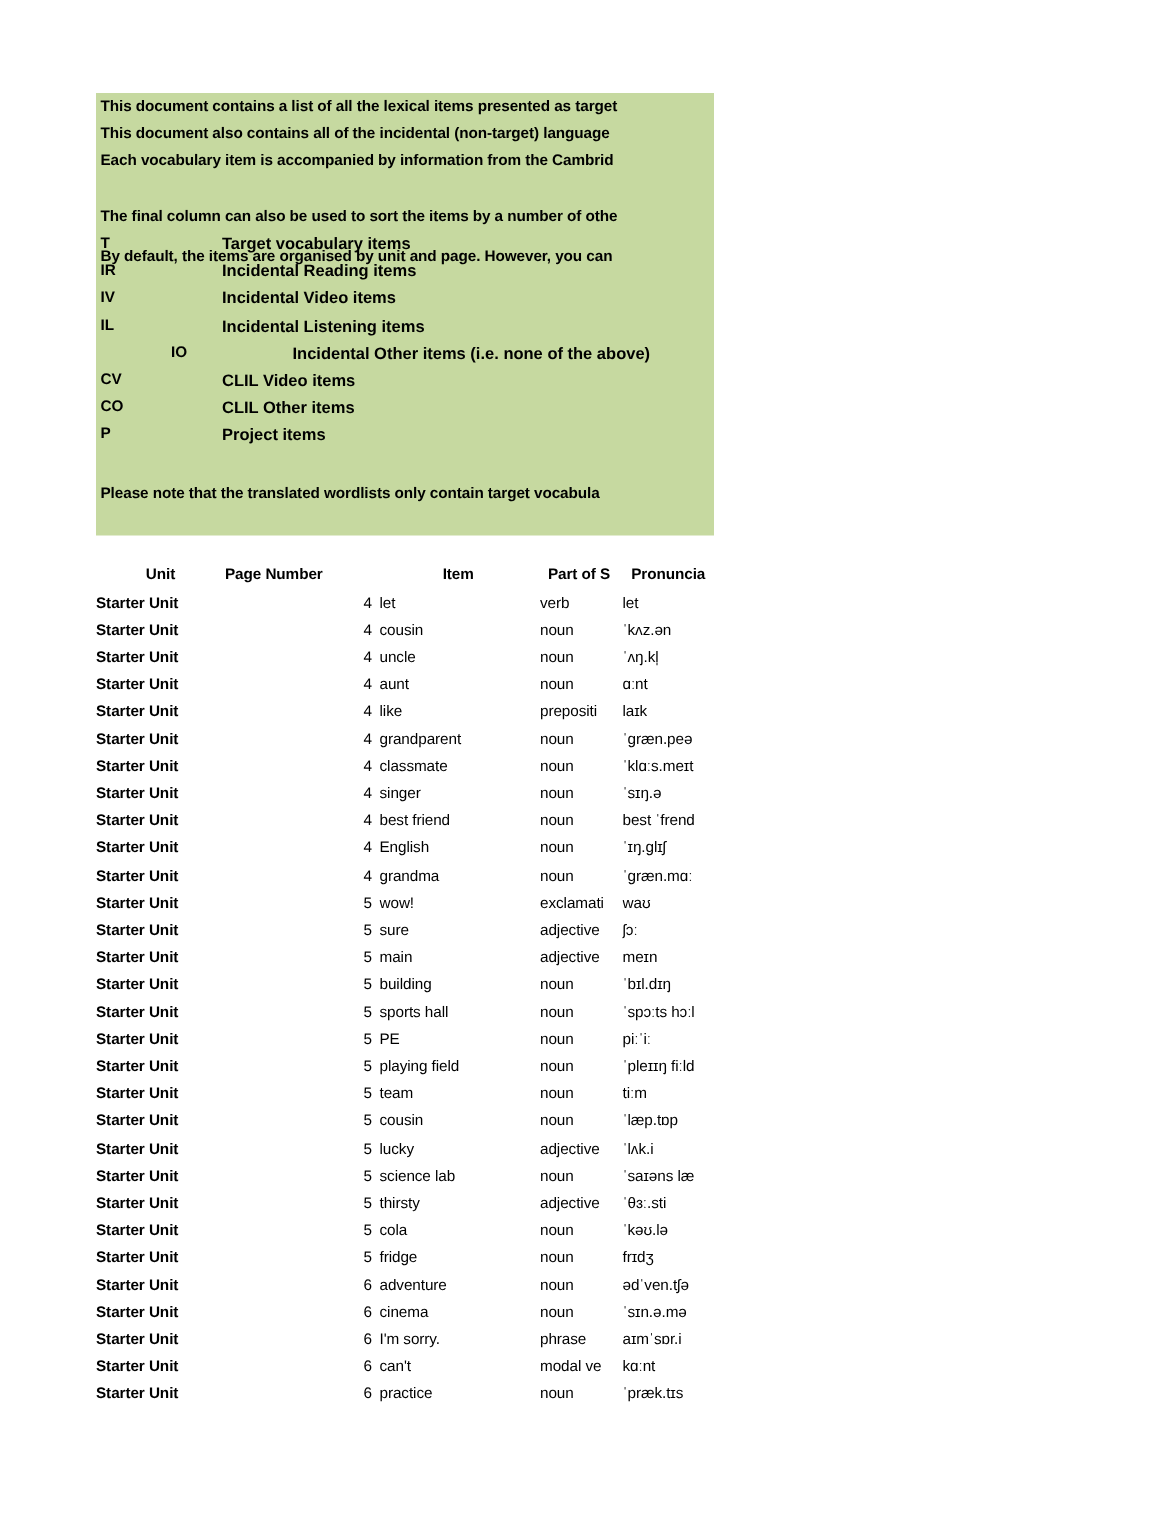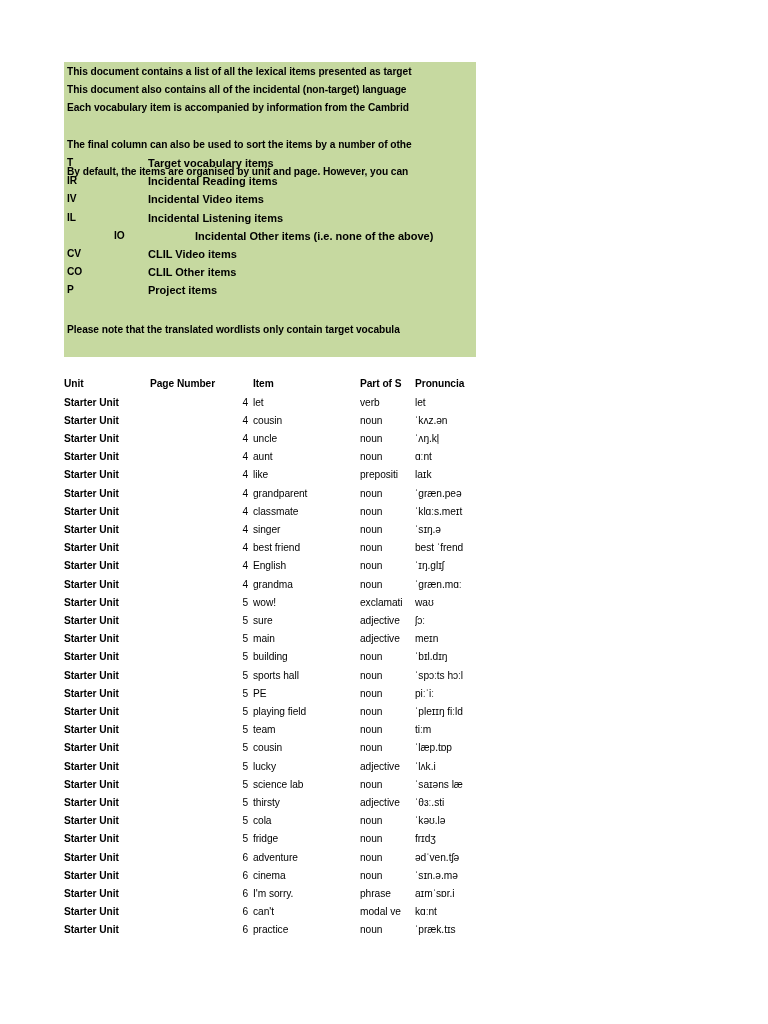--- a/index.html
+++ b/index.html
@@ -87,21 +87,21 @@
     white-space: nowrap;
     overflow: hidden;
     letter-spacing: -0.05px;
   }
   .c-unit   { left: 64px;  width: 86px; font-weight: bold; }
   .c-page   { left: 150px; width: 100px; text-align: right; padding-right: 2px; box-sizing: border-box; }
   .c-item   { left: 253px; width: 105px; }
   .c-pos    { left: 360px; width: 52px; }
   .c-pron   { left: 415px; width: 61px; }
 
-  .hdr .cell { font-weight: bold; }
+  .hdr .cell { font-weight: bold; text-align: center; }
   .hdr .c-page { text-align: left; padding-right: 0; left: 150px; width: 100px; }
   .hdr .c-unit { left: 64px; }
 </style>
 </head>
 <body>
 
 <div id="page">
 
   <div id="intro-panel">
     <div id="intro-lines">

